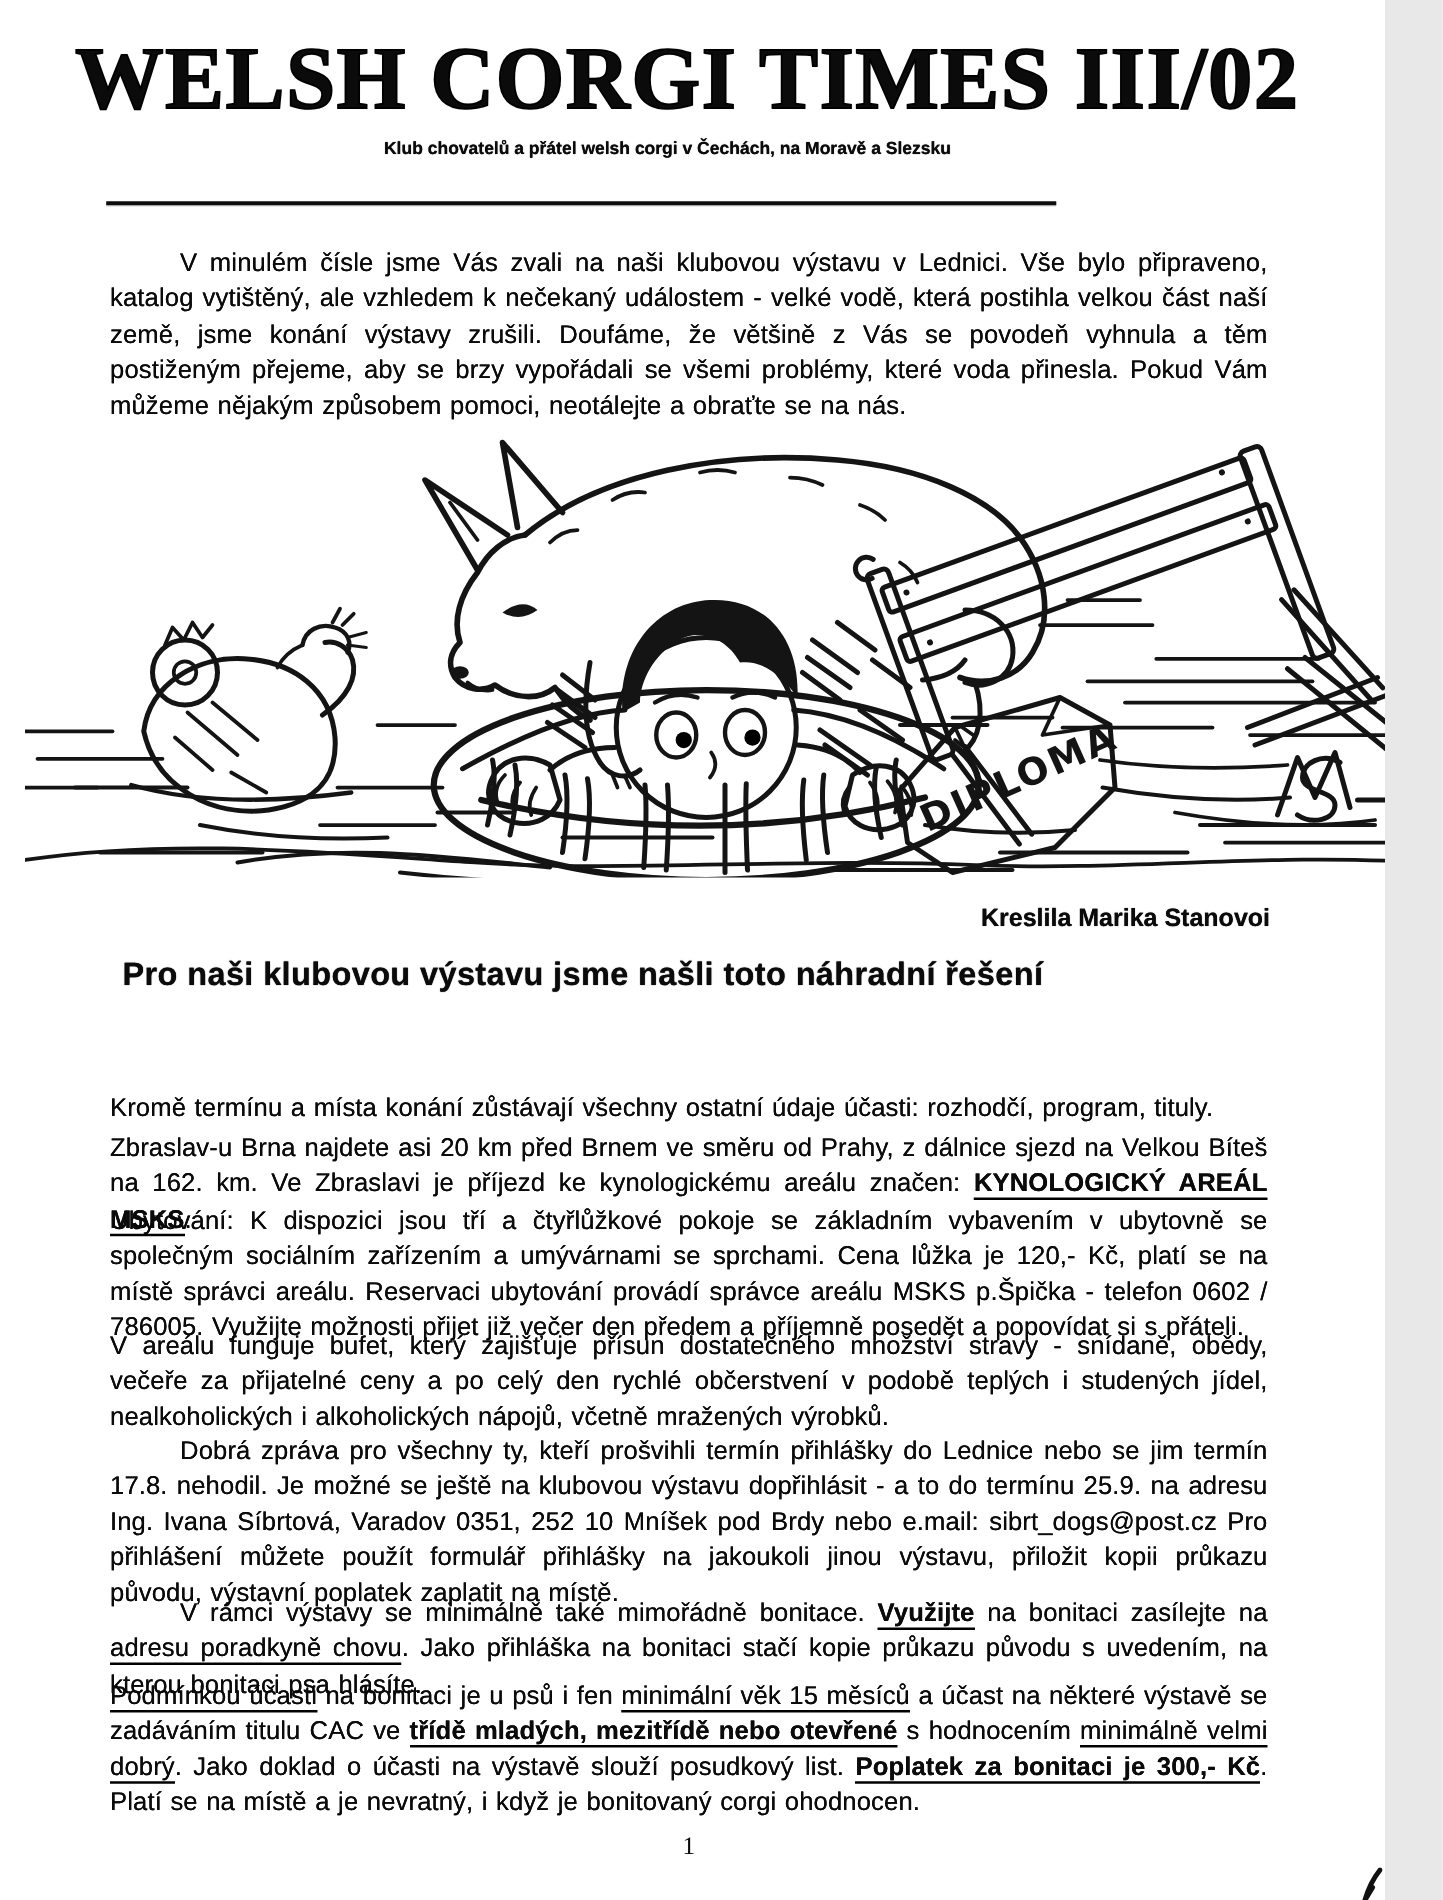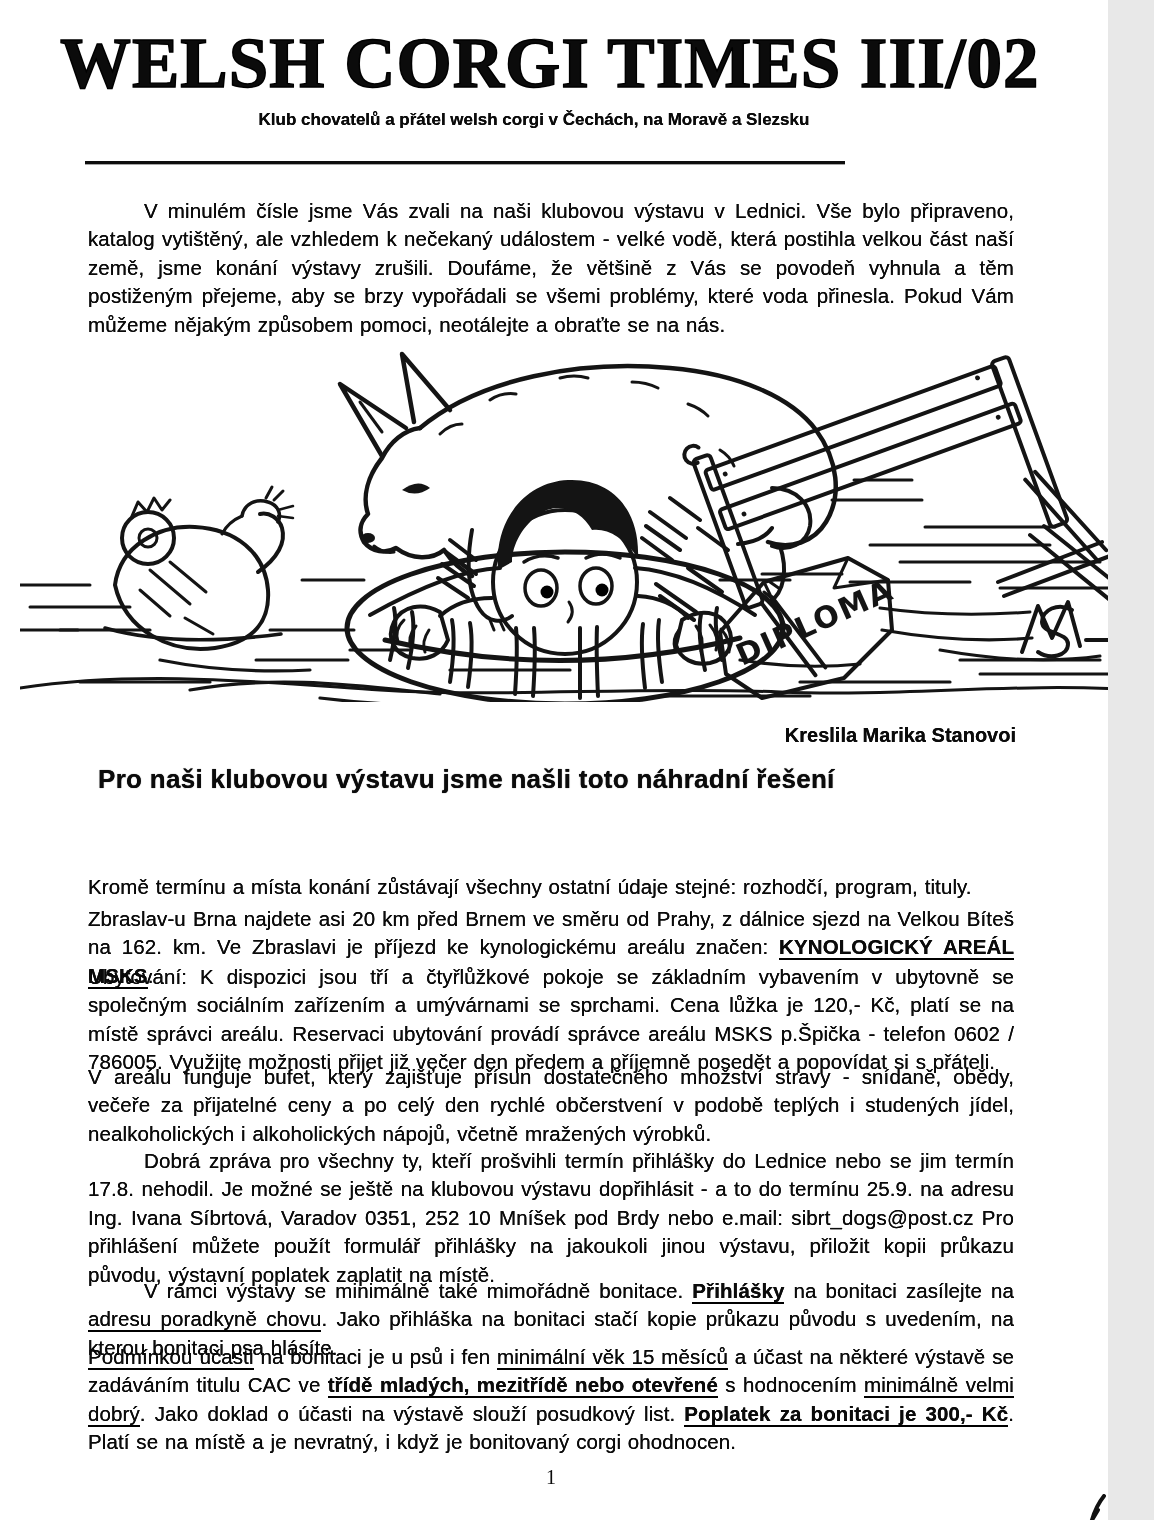--- a/index.html
+++ b/index.html
@@ -2,21 +2,21 @@
 <html><head>
 <meta charset="utf-8">
 <style>
   html,body{margin:0;padding:0;background:#e8e8e8;}
   #page{position:relative;width:1108px;height:1520px;background:#ffffff;overflow:hidden;
         font-family:"Liberation Sans",sans-serif;color:#0b0b0b;}
   
   #masthead{position:absolute;left:60px;right:100px;top:28px;text-align:center;}
   #masthead .title{font-family:"Liberation Serif",serif;font-weight:bold;font-size:71px;line-height:1.0;
         letter-spacing:1px;-webkit-text-stroke:1.4px #000;text-shadow:0 0 1px #000;white-space:nowrap;}
-  #masthead .sub{font-size:17px;font-weight:bold;margin-top:11px;text-shadow:0 0 .6px #000;}
+  #masthead .sub{font-size:14px;font-weight:bold;margin-top:11px;text-shadow:0 0 .6px #000;}
   #masthead .sub2{font-size:21px;font-weight:bold;margin-top:3px;text-shadow:0 0 .6px #000;}
   #rule{position:absolute;left:85px;top:161px;width:760px;height:3px;background:#0d0d0d;
         box-shadow:0 1px 0 rgba(0,0,0,.35);}
   
   .para{position:absolute;left:88px;right:94px;font-size:20.5px;line-height:28.6px;
         text-align:justify;text-shadow:0 0 .4px #000;letter-spacing:.1px;word-spacing:1px;}
   .indent{text-indent:56px;}
   .seg-u{border-bottom:2.5px solid #000;}
   .seg-bu{font-weight:bold;border-bottom:2.5px solid #000;}
   #heading{position:absolute;left:88px;top:764px;font-size:26px;font-weight:bold;
@@ -212,26 +212,26 @@
       <path d="M170,360 C260,344 340,356 420,364"></path>
       <path d="M700,250 h70"></path>
         <path d="M330,320 h60"></path>
     </g>
   </svg>
 
   <div id="caption">Kreslila Marika Stanovoi</div>
 
   <div id="heading">Pro naši klubovou výstavu jsme našli toto náhradní řešení</div>
 
-  <p class="para" style="top:852px"><span>Kromě termínu a místa konání zůstávají všechny ostatní údaje stejné: rozhodčí, program, tituly.</span></p>
+  <p class="para" style="top:852px"><span>Kromě termínu a místa konání zůstávají všechny ostatní údaje účasti: rozhodčí, program, tituly.</span></p>
   <p class="para" style="top:884px"><span>Zbraslav-u Brna najdete asi 20 km před Brnem ve směru od Prahy, z dálnice sjezd na Velkou Bíteš na 162. km. Ve Zbraslavi je příjezd ke kynologickému areálu značen: </span><span class="seg-bu">KYNOLOGICKÝ AREÁL MSKS</span><span>.</span></p>
   <p class="para" style="top:942px"><span>Ubytování: K dispozici jsou tří a čtyřlůžkové pokoje se základním vybavením v ubytovně se společným sociálním zařízením a umývárnami se sprchami. Cena lůžka je 120,- Kč, platí se na místě správci areálu. Reservaci ubytování provádí správce areálu MSKS p.Špička - telefon 0602 / 786005. Využijte možnosti přijet již večer den předem a příjemně posedět a popovídat si s přáteli.</span></p>
   <p class="para" style="top:1042px"><span>V areálu funguje bufet, který zajišťuje přísun dostatečného množství stravy - snídaně, obědy, večeře za přijatelné ceny a po celý den rychlé občerstvení v podobě teplých i studených jídel, nealkoholických i alkoholických nápojů, včetně mražených výrobků.</span></p>
   <p class="para indent" style="top:1126px"><span>Dobrá zpráva pro všechny ty, kteří prošvihli termín přihlášky do Lednice nebo se jim termín 17.8. nehodil. Je možné se ještě na klubovou výstavu dopřihlásit - a to do termínu 25.9. na adresu Ing. Ivana Síbrtová, Varadov 0351, 252 10 Mníšek pod Brdy nebo e.mail: sibrt_dogs@post.cz  Pro přihlášení můžete použít formulář přihlášky na jakoukoli jinou výstavu, přiložit kopii průkazu původu, výstavní poplatek zaplatit na místě.</span></p>
-  <p class="para indent" style="top:1256px"><span>V rámci výstavy se minimálně také mimořádně bonitace. </span><span class="seg-bu">Přihlášky</span><span> na bonitaci zasílejte na </span><span class="seg-u">adresu poradkyně chovu</span><span>. Jako přihláška na bonitaci stačí kopie průkazu původu s uvedením, na kterou bonitaci psa hlásíte.</span></p>
+  <p class="para indent" style="top:1256px"><span>V rámci výstavy se minimálně také mimořádně bonitace. </span><span class="seg-bu">Využijte</span><span> na bonitaci zasílejte na </span><span class="seg-u">adresu poradkyně chovu</span><span>. Jako přihláška na bonitaci stačí kopie průkazu původu s uvedením, na kterou bonitaci psa hlásíte.</span></p>
   <p class="para" style="top:1322px"><span class="seg-u">Podmínkou účasti</span><span> na bonitaci je u psů i fen </span><span class="seg-u">minimální věk 15 měsíců</span><span> a účast na některé výstavě se zadáváním titulu CAC ve </span><span class="seg-bu">třídě mladých, mezitřídě nebo otevřené</span><span> s hodnocením </span><span class="seg-u">minimálně velmi dobrý</span><span>. Jako doklad o účasti na výstavě slouží posudkový list. </span><span class="seg-bu">Poplatek za bonitaci je 300,- Kč</span><span>. Platí se na místě a je nevratný, i když je bonitovaný corgi ohodnocen.</span></p>
 
   <div id="pagenum">1</div>
 
   <svg id="corner-mark" width="18" height="26" viewBox="0 0 18 26">
     <path d="M4,26 Q8,12 16,2 M4,26 L10,16" fill="none" stroke="#111" stroke-width="4" stroke-linecap="round"></path>
   </svg>
 
 </div>
 

